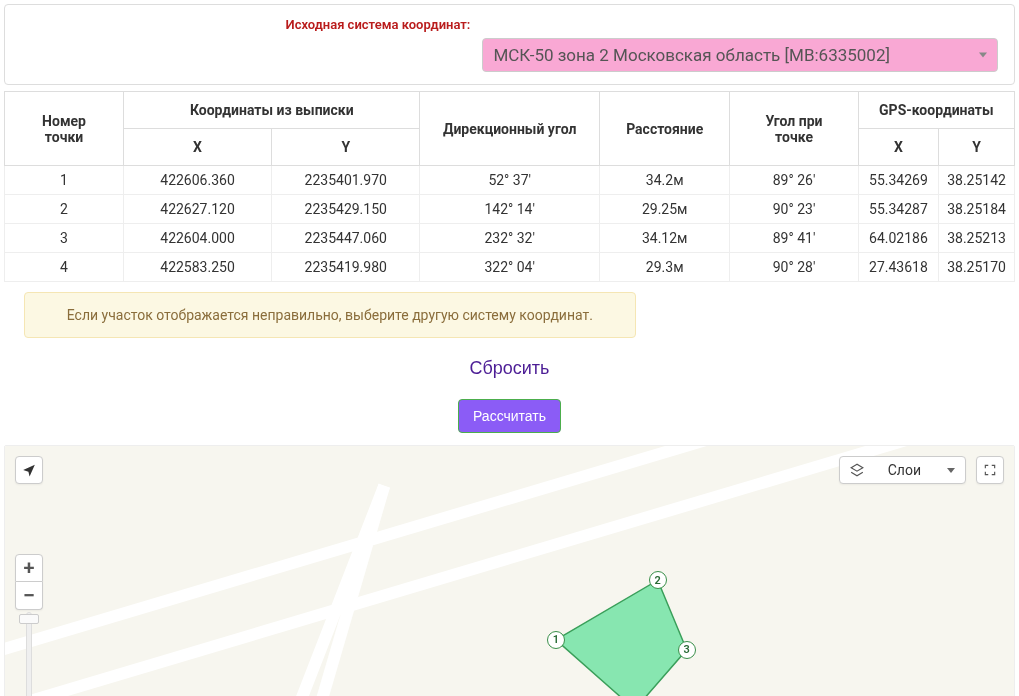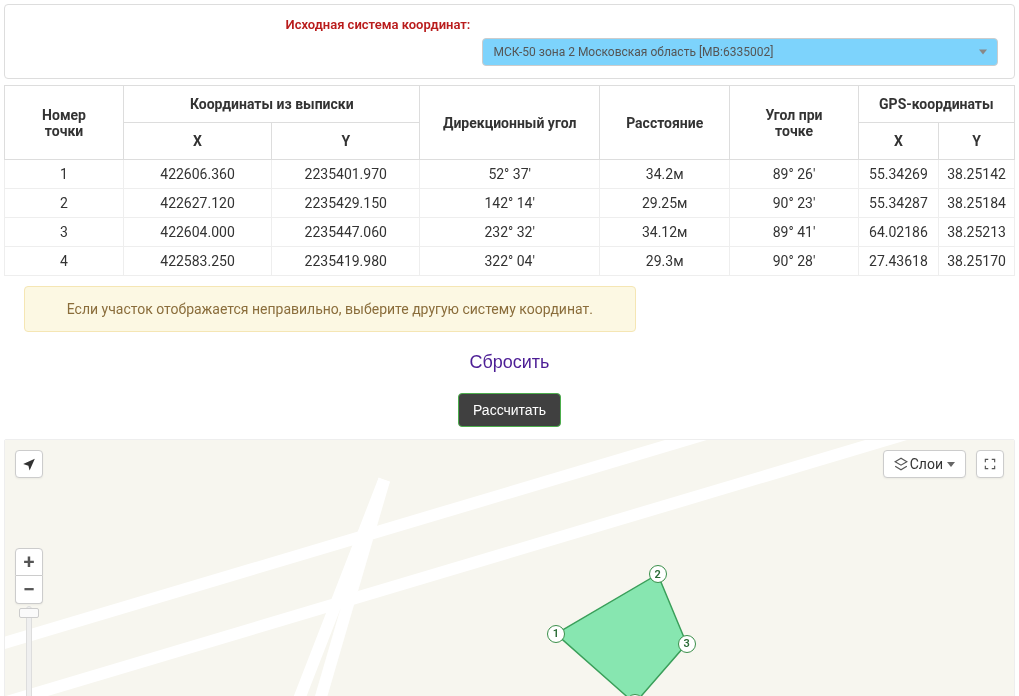--- a/index.html
+++ b/index.html
@@ -32,23 +32,23 @@
   }
   .cs-select {
     flex: 1 1 auto;
     position: relative;
     margin-top: 6px;
   }
   .select-box {
     border: 1px solid #ccc;
     border-radius: 4px;
     padding: 6px 30px 6px 10px;
-    font-size: 12px;
+    font-size: 17px;
     color: #555;
-    background: #7dd3fc;
+    background: #f9a8d4;
     position: relative;
     cursor: pointer;
   }
   .select-box::after {
     content: "";
     position: absolute;
     right: 10px;
     top: 50%;
     width: 0; height: 0;
     border-left: 4px solid transparent;
@@ -101,21 +101,21 @@
   }
   .link-btn {
     color: #4c1d95;
     cursor: pointer;
     font-size: 18px;
     background: none;
     border: none;
     padding: 6px 8px;
   }
   .btn-calc {
-    background: #404040;
+    background: #8b5cf6;
     color: #fff;
     border: 1px solid #4cae4c;
     border-radius: 4px;
     padding: 8px 14px;
     font-size: 14px;
     cursor: pointer;
   }
 
   .map-wrap {
     position: relative;
@@ -145,21 +145,21 @@
     box-shadow: 0 1px 2px rgba(0,0,0,0.05);
   }
   .geo-btn { top: 10px; left: 10px; width: 28px; height: 28px; }
   .geo-btn svg { width: 14px; height: 14px; }
   .zoom { left: 10px; width: 28px; }
   .zoom-in { top: 108px; height: 28px; border-bottom-left-radius:0; border-bottom-right-radius:0; font-size:20px; font-weight:600; color:#555;}
   .zoom-out-top { top: 136px; height: 28px; border-top-left-radius:0; border-top-right-radius:0; border-top: none; font-size:22px; font-weight:600; color:#555; line-height:0;}
   .zoom-slider-track { position:absolute; left: 21px; top:166px; width:6px; height:110px; background:#efefef; border:1px solid #ddd; border-radius:3px; }
   .zoom-handle { position:absolute; left: 14px; top: 168px; width:20px; height:10px; background:#fafafa; border:1px solid #ccc; border-radius:2px; cursor:grab;}
   .zoom-out-bottom { top: 278px; height: 28px; font-size:22px; font-weight:600; color:#555; line-height:0;}
-  .layers-btn { top: 10px; right: 48px; height: 28px; padding: 0 10px; gap:2px; font-size:14px;}
+  .layers-btn { top: 10px; right: 48px; height: 28px; padding: 0 10px; gap:24px; font-size:14px;}
   .layers-btn .caret {
     width:0;height:0;border-left:4px solid transparent;border-right:4px solid transparent;border-top:5px solid #666; margin-left:2px;
   }
   .fullscreen-btn { top:10px; right:10px; width:28px; height:28px; }
   .fullscreen-btn svg { width:14px; height:14px; }
 
   .pt-marker {
      position:absolute; width:18px; height:18px; border-radius:50%;
      background:#fff; border:1.5px solid #3a8f4a; color:#2a6b36;
      font-size:11px; font-weight:600; display:flex; align-items:center; justify-content:center;

